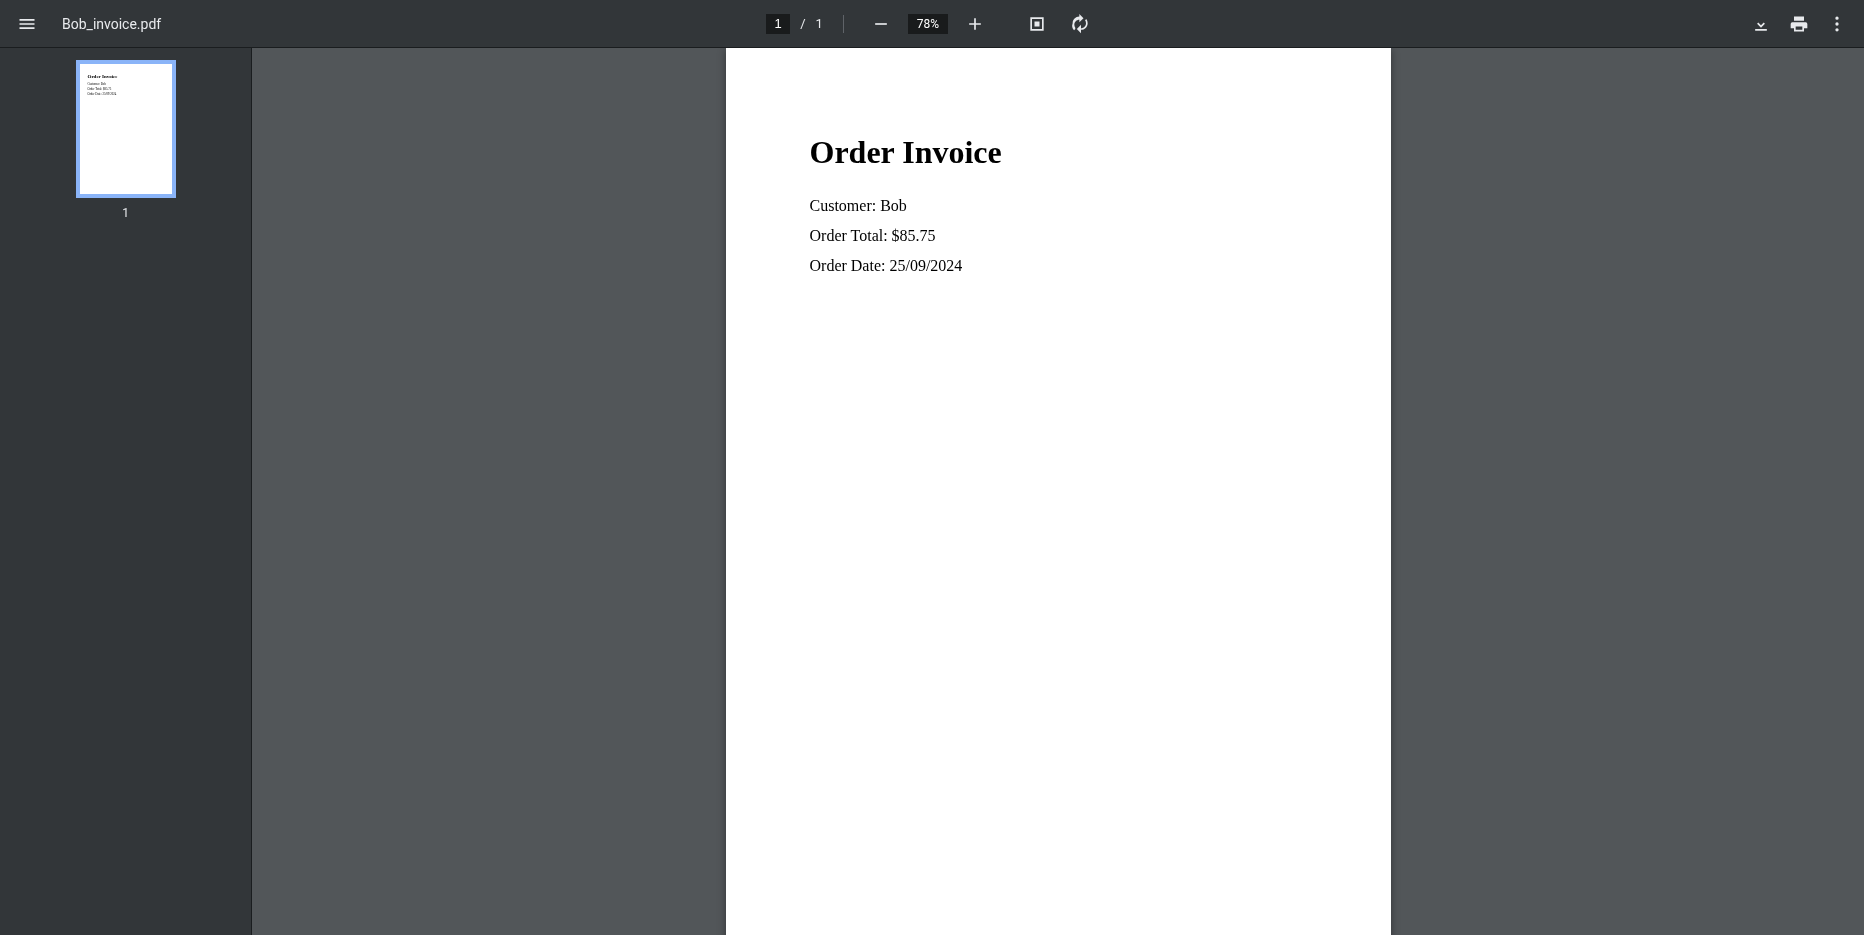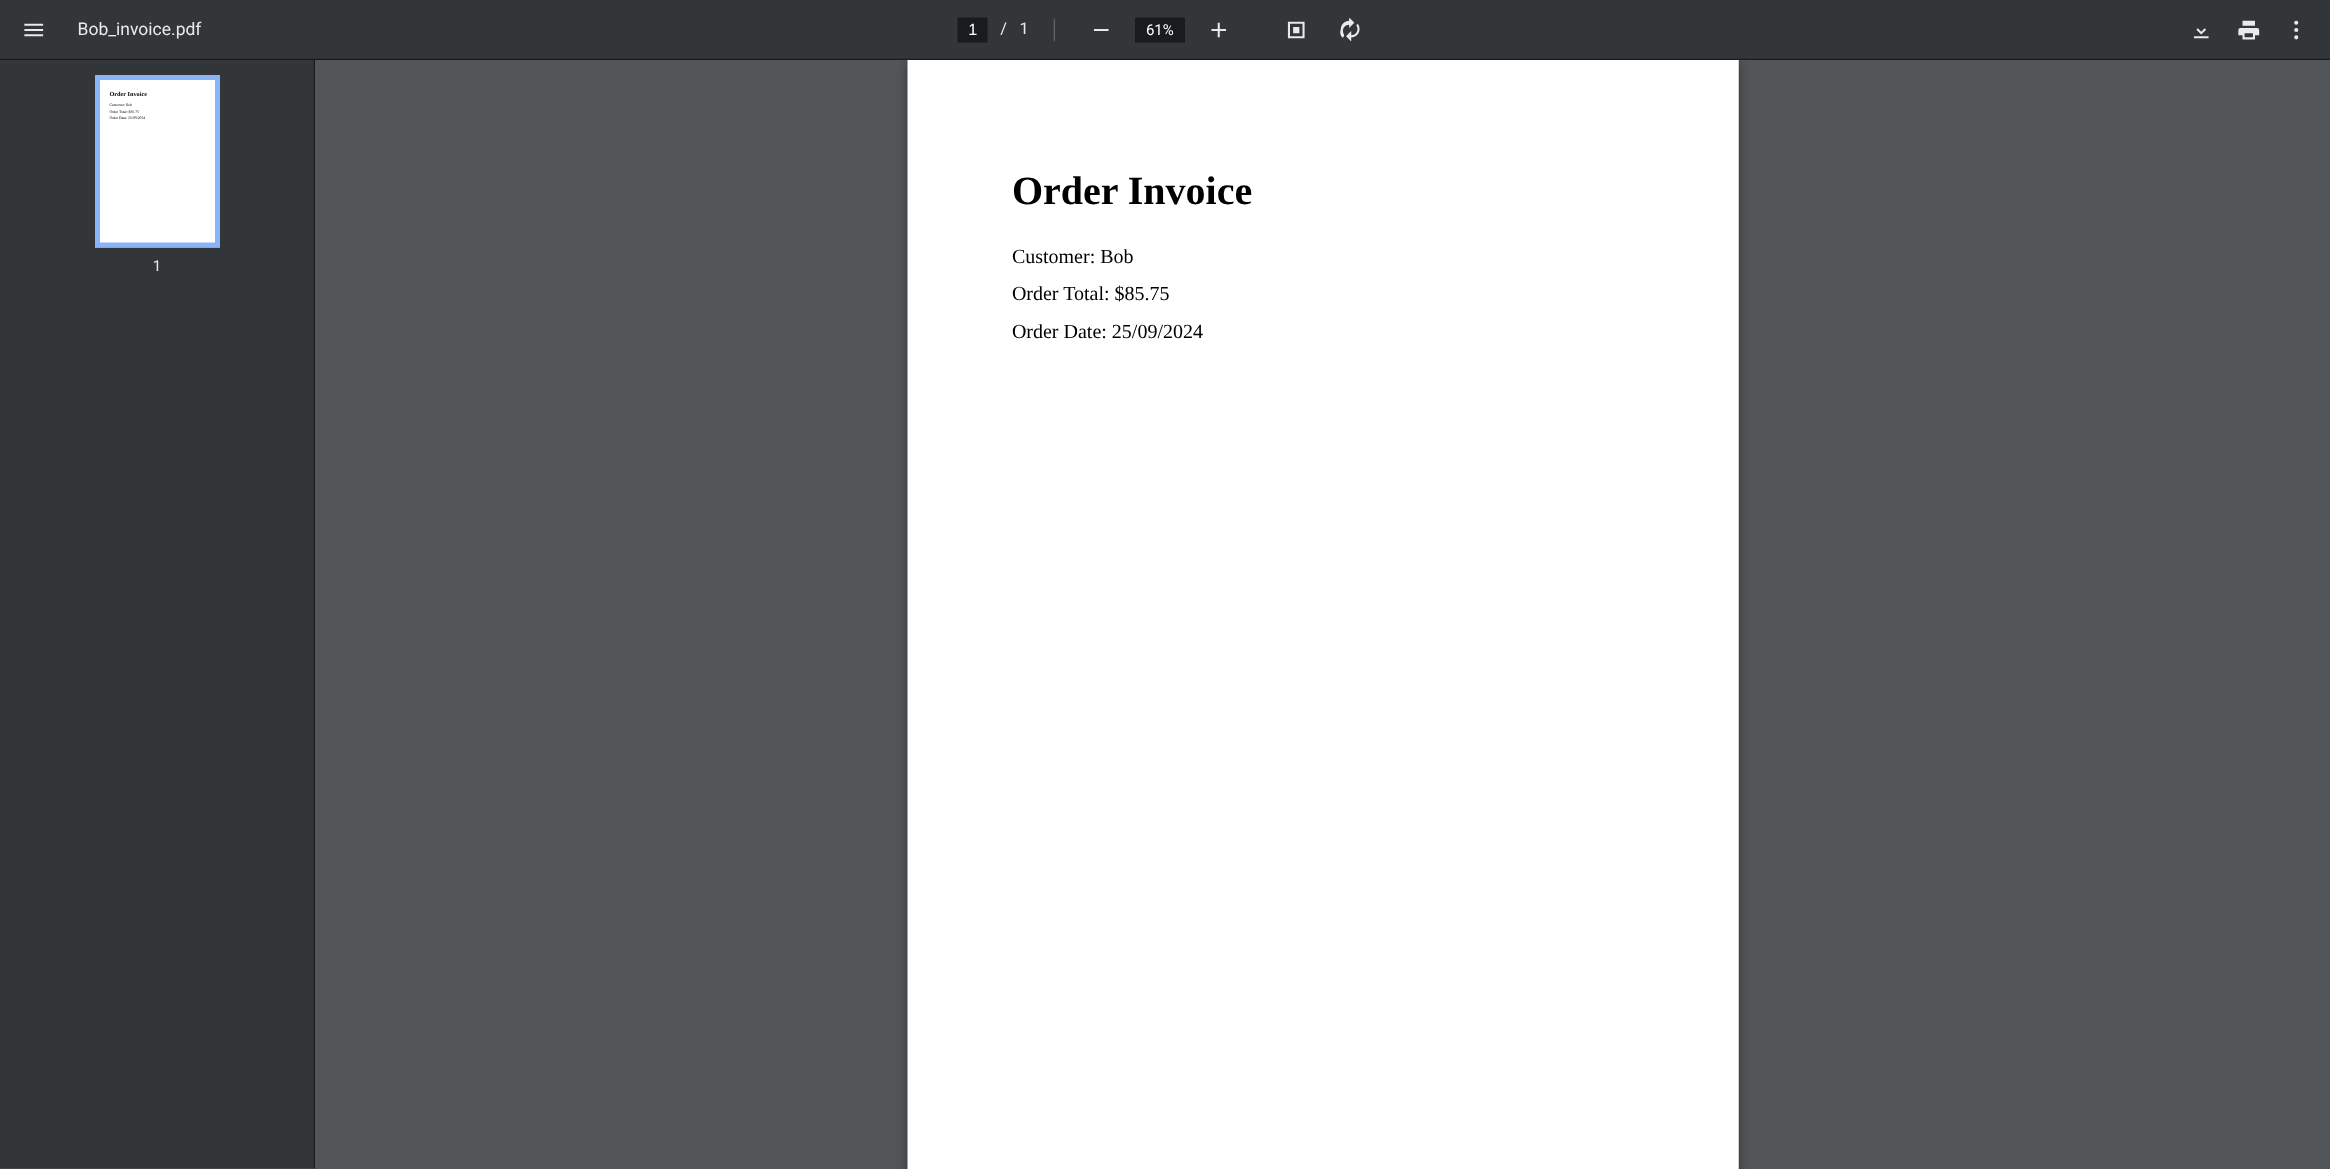--- a/index.html
+++ b/index.html
@@ -119,21 +119,21 @@
   <div class="toolbar-center">
     <input class="page-input" value="1" style="">
     <span class="page-sep">/</span>
     <span class="page-total">1</span>
     <div class="vsep"></div>
     <div class="tb-icon">
       <svg viewBox="0 0 24 24">
           <path d="M5 11h14v2H5z"></path>
         </svg>
     </div>
-    <div class="zoom-box">61%</div>
+    <div class="zoom-box">78%</div>
     <div class="tb-icon">
       <svg viewBox="0 0 24 24">
           <path d="M11 5h2v6h6v2h-6v6h-2v-6H5v-2h6z"></path>
         </svg>
     </div>
     <div style="width:8px"></div>
     <div class="tb-icon">
       <svg viewBox="0 0 24 24">
           <path d="M4 4h16v16H4V4zm2 2v12h12V6H6zm3 3h6v6H9V9z" fill-rule="evenodd"></path>
         </svg>

